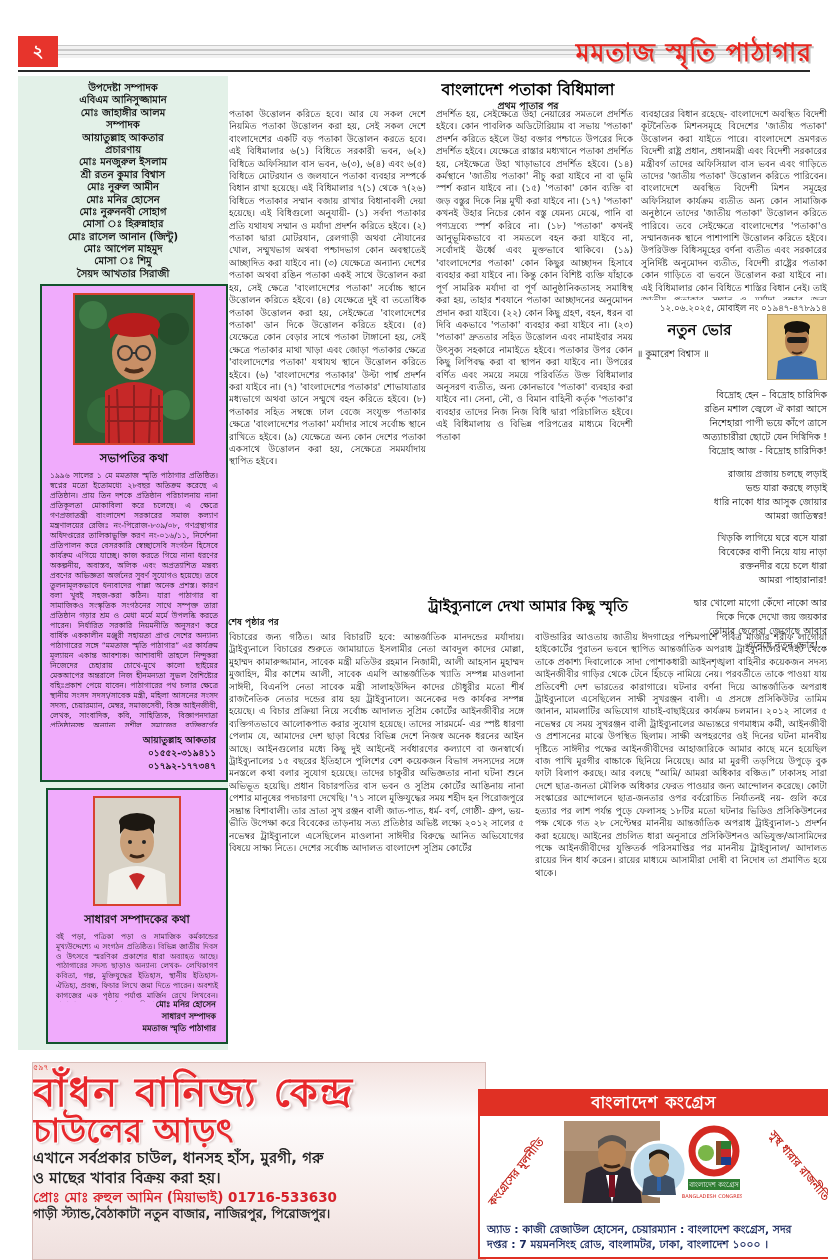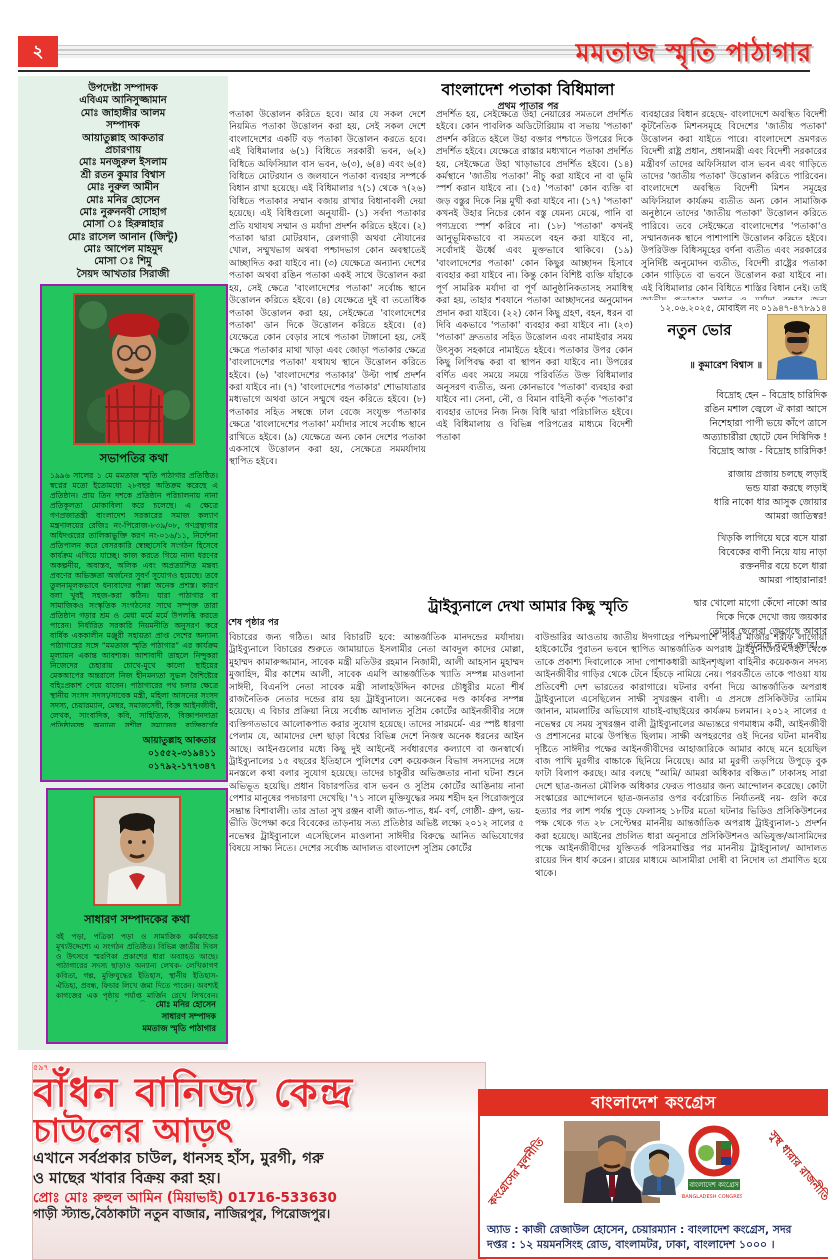--- a/index.html
+++ b/index.html
@@ -16,21 +16,21 @@
   .date-item{display:flex;align-items:center;}
   .date-item .sq{width:7px;height:7px;background:#2ab3e8;margin:0 9px;}
   .date-item:first-child .sq{display:none;}
   .masthead{right:16px;top:33px;font-size:25px;font-weight:bold;color:#e8261f;
             text-shadow:2px 2px 0 #c2c2c2;letter-spacing:1px;}
   .toprule{left:18px;top:70px;width:792px;height:2px;background:#2a2a2a;}
   
   .greenpanel{left:18px;top:76px;width:210px;height:974px;background:#e3f1e8;}
   .masthead-list{left:18px;top:82px;width:210px;text-align:center;font-size:10px;font-weight:bold;
                  line-height:1.24;color:#101010;}
-  .sidebox{background:#22c55e;border:2px solid #a21caf;}
+  .sidebox{background:#f0abfc;border:2px solid #14532d;}
   .boxA{left:40px;top:284px;width:184px;height:494px;}
   .boxB{left:46px;top:788px;width:178px;height:252px;}
   .photo-frame{border:2px solid #d8422f;display:block;margin:0 auto;}
   .side-head{text-align:center;font-weight:bold;font-size:11.5px;margin-top:5px;}
   .side-body{padding:2px 8px 0 8px;font-size:7.6px;line-height:1.32;text-align:justify;overflow:hidden;}
   .side-sig{position:absolute;right:10px;bottom:7px;text-align:right;font-weight:bold;font-size:9px;line-height:1.45;}
   
   .a-title{text-align:center;font-weight:bold;color:#000;}
   .a1-title{left:228px;top:77px;width:600px;font-size:16px;}
   .a1-sub{left:228px;top:99px;width:600px;text-align:center;font-size:9.5px;font-weight:bold;}
@@ -40,21 +40,21 @@
   .a1c3{left:641px;top:108px;width:186px;height:192px;}
   .a1date{left:641px;top:301px;width:186px;text-align:right;font-size:8.8px;}
   .a2-title{left:228px;top:595px;width:600px;font-size:14.5px;}
   .a2-sub{left:228px;top:615px;width:600px;text-align:left;font-size:9px;font-weight:bold;}
   .a2c1{left:229px;top:631px;width:295px;height:424px;}
   .a2c2{left:535px;top:631px;width:292px;height:450px;}
   
   .poem{left:637px;top:314px;width:190px;height:288px;}
   .poem-head{display:flex;justify-content:space-between;}
   .poem-title{font-size:15px;font-weight:bold;text-align:center;width:125px;padding-top:4px;}
-  .poem-author{font-size:9.5px;font-weight:bold;text-align:right;margin-top:15px;}
+  .poem-author{font-size:9.5px;font-weight:normal;text-align:left;margin-top:4px;}
   .poem-lines{margin-top:8px;text-align:right;font-size:9.3px;line-height:1.5;}
   .poem-lines div:empty{height:9px;}
   
   .ad-rice{left:32px;top:1062px;width:452px;height:196px;overflow:hidden;
            background:linear-gradient(180deg,#f3e2df 0,#fdfbfb 28%,#f7ecea 70%,#efe0de 100%);
            border:1px solid #d8bcb8;}
   .rice-mark{font-size:8px;color:#e02520;line-height:1;padding-top:1px;}
   .rice-t1{font-size:40px;font-weight:bold;color:#e8282c;line-height:1.02;letter-spacing:2px;
            text-shadow:1.5px 1.5px 0 #ffffff,-1px -1px 0 #ffffff,3px 3px 3px rgba(60,0,0,.25);}
   .rice-t2{font-size:33px;font-weight:bold;color:#e8282c;line-height:1.1;
@@ -240,17 +240,17 @@
       <rect x="152" y="20" width="5" height="24" fill="#8a4a2a"></rect>
       <rect x="157" y="20" width="10" height="8" fill="#2e7d32"></rect>
       <rect x="157" y="28" width="10" height="8" fill="#c62828"></rect>
       <rect x="157" y="36" width="10" height="8" fill="#1a3e8c"></rect>
       <rect x="124" y="58" width="52" height="11" fill="#2e7d32"></rect>
       <text x="150" y="66" text-anchor="middle" font-size="7" fill="#ffffff">বাংলাদেশ কংগ্রেস</text>
       <text x="150" y="77" text-anchor="middle" font-size="5" fill="#d42a22">BANGLADESH CONGRESS</text>
     </svg>
     <div class="congress-footer">
         <div>অ্যাড : কাজী রেজাউল হোসেন, চেয়ারম্যান : বাংলাদেশ কংগ্রেস, সদর</div>
-        <div>দপ্তর : ১২ ময়মনসিংহ রোড, বাংলামটর, ঢাকা, বাংলাদেশ ১০০০ ।</div>
+        <div>দপ্তর : 7 ময়মনসিংহ রোড, বাংলামটর, ঢাকা, বাংলাদেশ ১০০০ ।</div>
       </div>
   </div>
 
 </div>
 
 </body></html>

